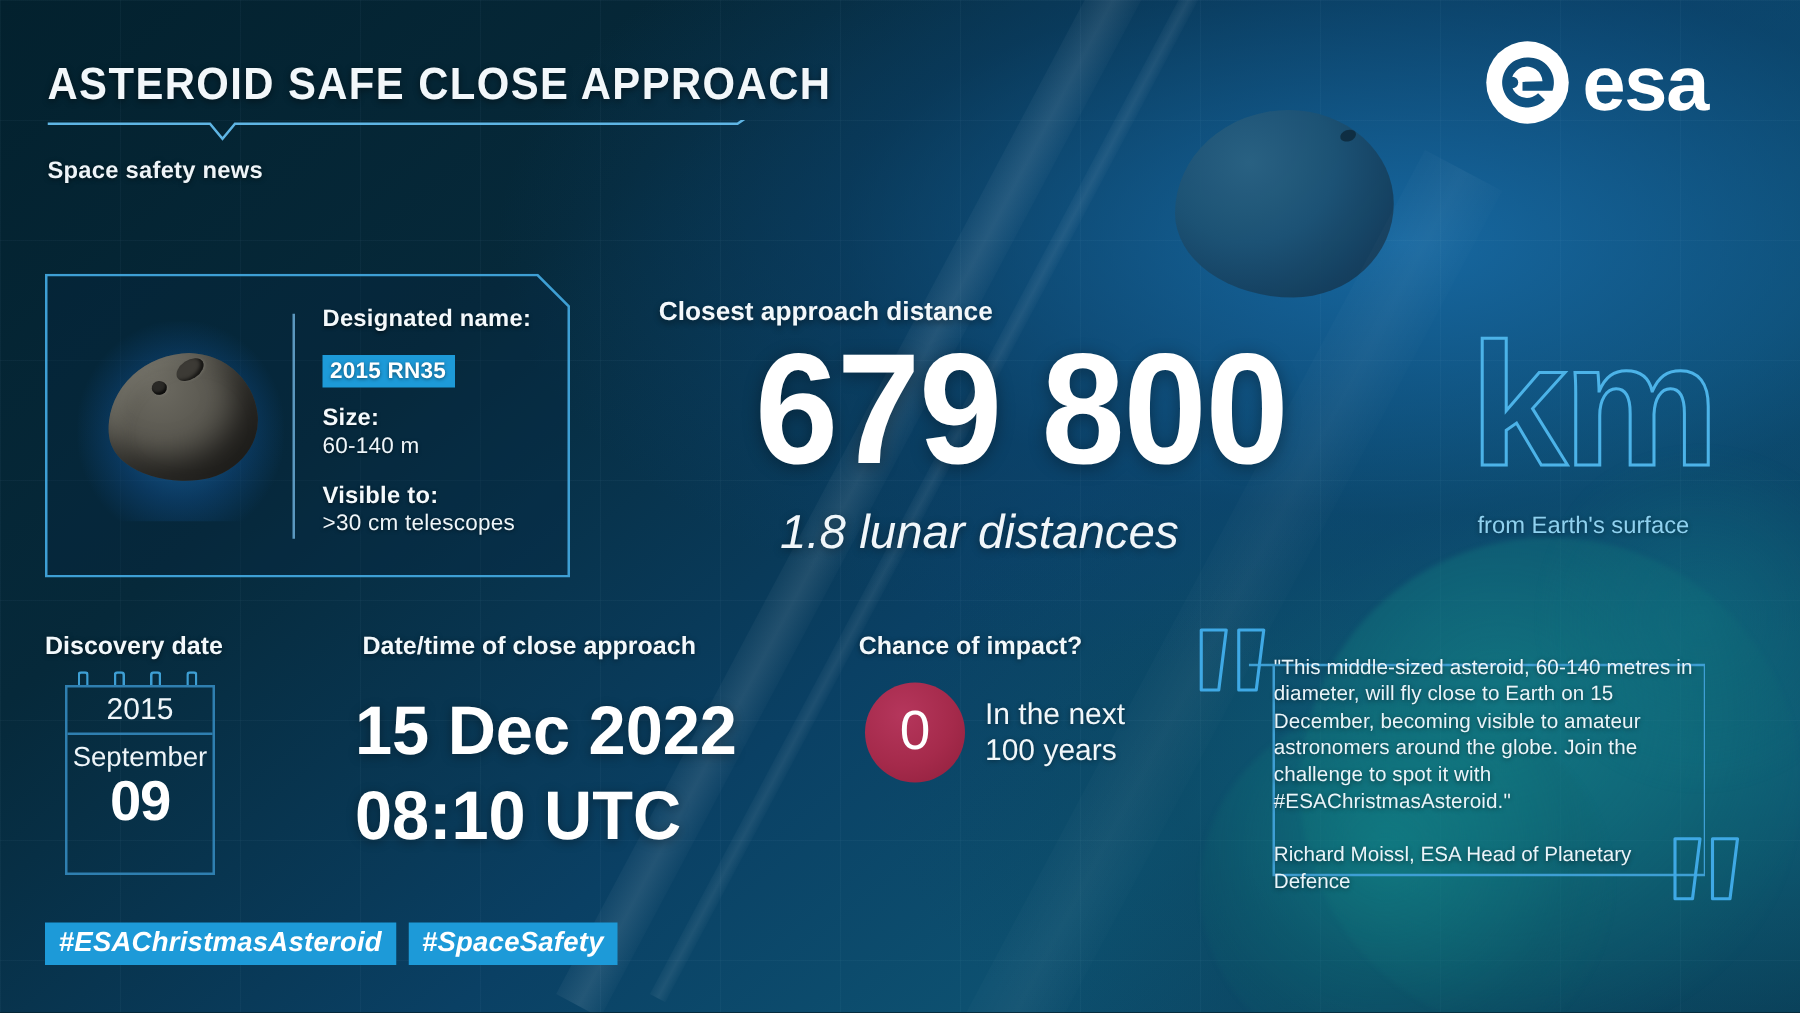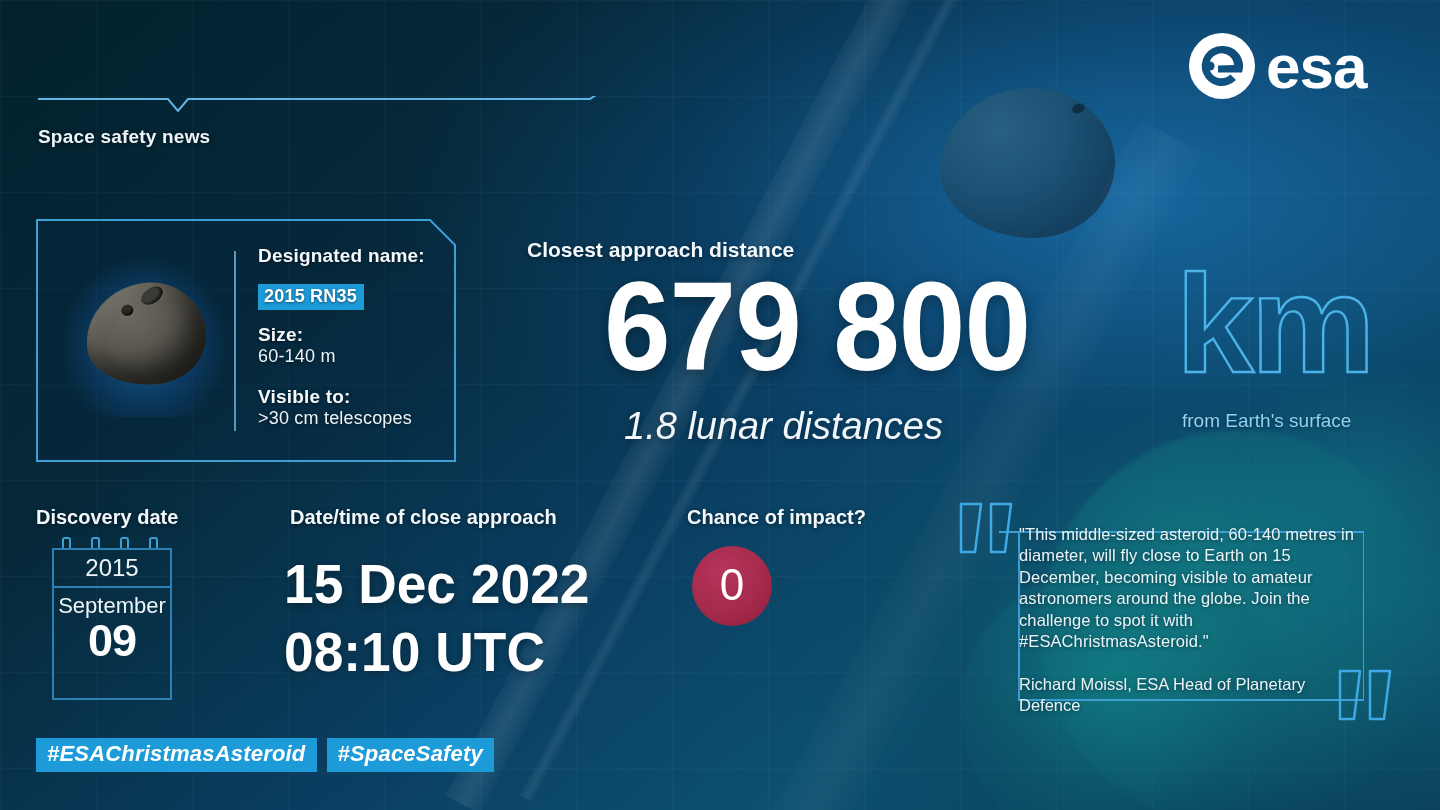--- a/index.html
+++ b/index.html
@@ -195,20 +195,23 @@
 
   <div class="grid"></div>
   <div class="bg-asteroid"></div>
   <div class="streak s1"></div>
   <div class="streak s2"></div>
   <div class="streak s3"></div>
   <div class="blob b1"></div>
   <div class="blob b2"></div>
   <div class="blob b3"></div>
 
+  <div class="title-wrap">
+    <div class="main-title">ASTEROID SAFE CLOSE APPROACH</div>
+  </div>
   <svg class="title-rule" viewBox="0 0 575 18" preserveAspectRatio="none">
     <path d="M0,3 L130,3 L140,15 L150,3 L552,3 L574,-12" fill="none" stroke="#5fb5e4" stroke-width="2"></path>
   </svg>
   <div class="subtitle">Space safety news</div>
 
   <svg class="esa-logo" viewBox="0 0 218 68">
     <defs>
       <mask id="esaMask">
         <rect x="0" y="0" width="218" height="68" fill="#000"></rect>
         <circle cx="34" cy="34" r="33" fill="#fff"></circle>
@@ -272,20 +275,24 @@
   </div>
 
   <div class="cad-label">Date/time of close approach</div>
   <div class="cad-line1">15 Dec 2022</div>
   <div class="cad-line2">08:10 UTC</div>
 
   <div class="ci-label">Chance of impact?</div>
   <div class="ci-circle">
     <span>0</span>
   </div>
+  <div class="ci-text">
+    <div>In the next</div>
+    <div>100 years</div>
+  </div>
 
   <svg class="quote-frame" viewBox="0 0 365 208" preserveAspectRatio="none">
     <path d="M0,20 L365,20 L365,188" fill="none" stroke="#3e9fd4" stroke-width="2"></path>
     <path d="M365,188 L20,188 L20,20" fill="none" stroke="#3e9fd4" stroke-width="2"></path>
   </svg>
   <svg class="qmark open" viewBox="0 0 62 60">
     <path d="M4,6 L24,6 L18,54 L4,54 Z" fill="none" stroke="#3fa9e5" stroke-width="2.5" stroke-linejoin="round"></path>
     <path d="M34,6 L54,6 L48,54 L34,54 Z" fill="none" stroke="#3fa9e5" stroke-width="2.5" stroke-linejoin="round"></path>
   </svg>
   <svg class="qmark close" viewBox="0 0 62 60">

